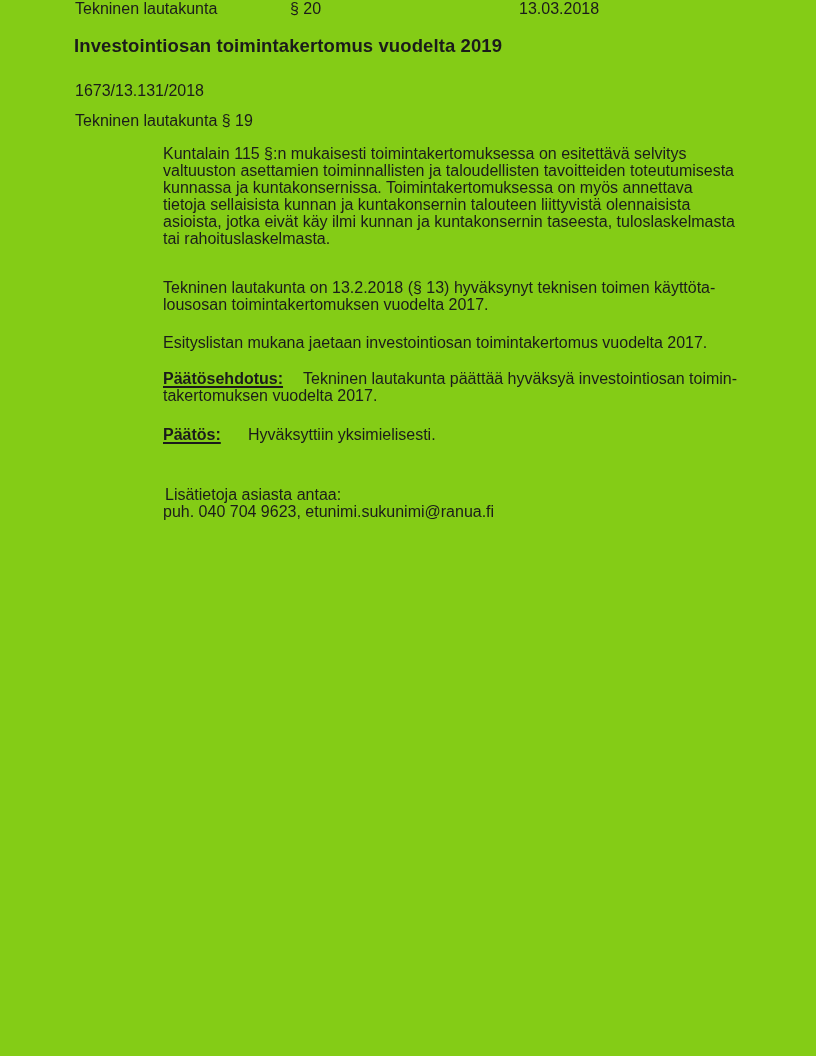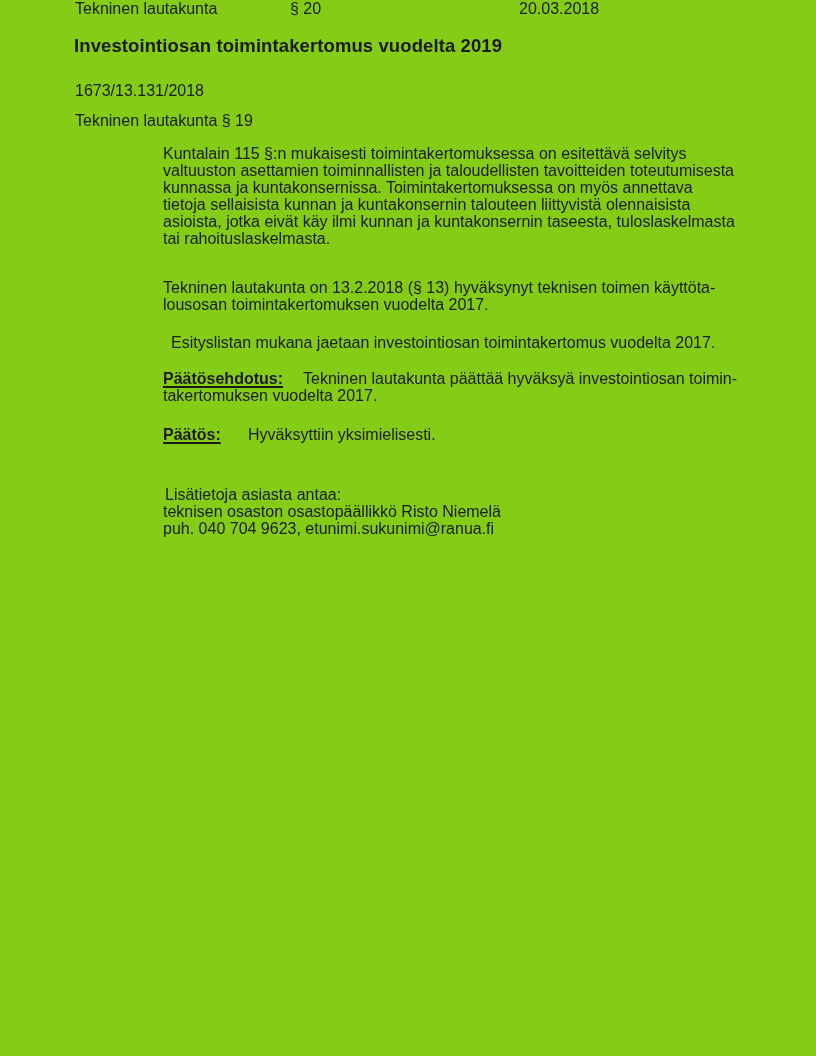--- a/index.html
+++ b/index.html
@@ -46,47 +46,46 @@
   .contact-line { white-space: nowrap; }
   .contact-intro { padding-left: 2px; }
 </style>
 </head>
 <body>
 
 <div class="page">
 
   <div class="abs" style="left:75px; top:0px;">Tekninen lautakunta</div>
   <div class="abs" style="left:290px; top:0px;">§ 20</div>
-  <div class="abs" style="left:519px; top:0px;">20.03.2018</div>
+  <div class="abs" style="left:519px; top:0px;">13.03.2018</div>
 
   <div class="abs doc-title" style="left:74px; top:36px;">Investointiosan toimintakertomus vuodelta 2019</div>
 
   <div class="abs" style="left:75px; top:82px;">1673/13.131/2018</div>
 
   <div class="abs" style="left:75px; top:112px;">Tekninen lautakunta § 19</div>
 
   <div class="abs pre body-block" style="left:163px; top:145px;">Kuntalain 115 §:n mukaisesti toimintakertomuksessa on esitettävä selvitys
 valtuuston asettamien toiminnallisten ja taloudellisten tavoitteiden toteutumisesta
 kunnassa ja kuntakonsernissa. Toimintakertomuksessa on myös annettava
 tietoja sellaisista kunnan ja kuntakonsernin talouteen liittyvistä olennaisista
 asioista, jotka eivät käy ilmi kunnan ja kuntakonsernin taseesta, tuloslaskelmasta
 tai rahoituslaskelmasta.</div>
 
   <div class="abs pre body-block" style="left:163px; top:279px;">Tekninen lautakunta on 13.2.2018 (§ 13) hyväksynyt teknisen toimen käyttöta-
 lousosan toimintakertomuksen vuodelta 2017.</div>
 
-  <div class="abs pre body-block" style="left:163px; top:334px;margin-left:8px;">Esityslistan mukana jaetaan investointiosan toimintakertomus vuodelta 2017.</div>
+  <div class="abs pre body-block" style="left:163px; top:334px;">Esityslistan mukana jaetaan investointiosan toimintakertomus vuodelta 2017.</div>
 
   <div class="abs pre body-block" style="left:163px; top:370px;"><span class="label-underline proposal-label">Päätösehdotus:</span><span>Tekninen lautakunta päättää hyväksyä investointiosan toimin-
 takertomuksen vuodelta 2017.</span></div>
 
   <div class="abs decision-row body-block" style="left:163px; top:426px;">
     <span class="label-underline">Päätös:</span>
     <span class="decision-text">Hyväksyttiin yksimielisesti.</span>
   </div>
 
   <div class="abs" style="left:163px; top:486px;">
     <div class="contact-line contact-intro">Lisätietoja asiasta antaa:</div>
-    <div class="contact-line">teknisen osaston osastopäällikkö Risto Niemelä</div>
     <div class="contact-line">puh. 040 704 9623, etunimi.sukunimi@ranua.fi</div>
   </div>
 
 </div>
 
 </body></html>

